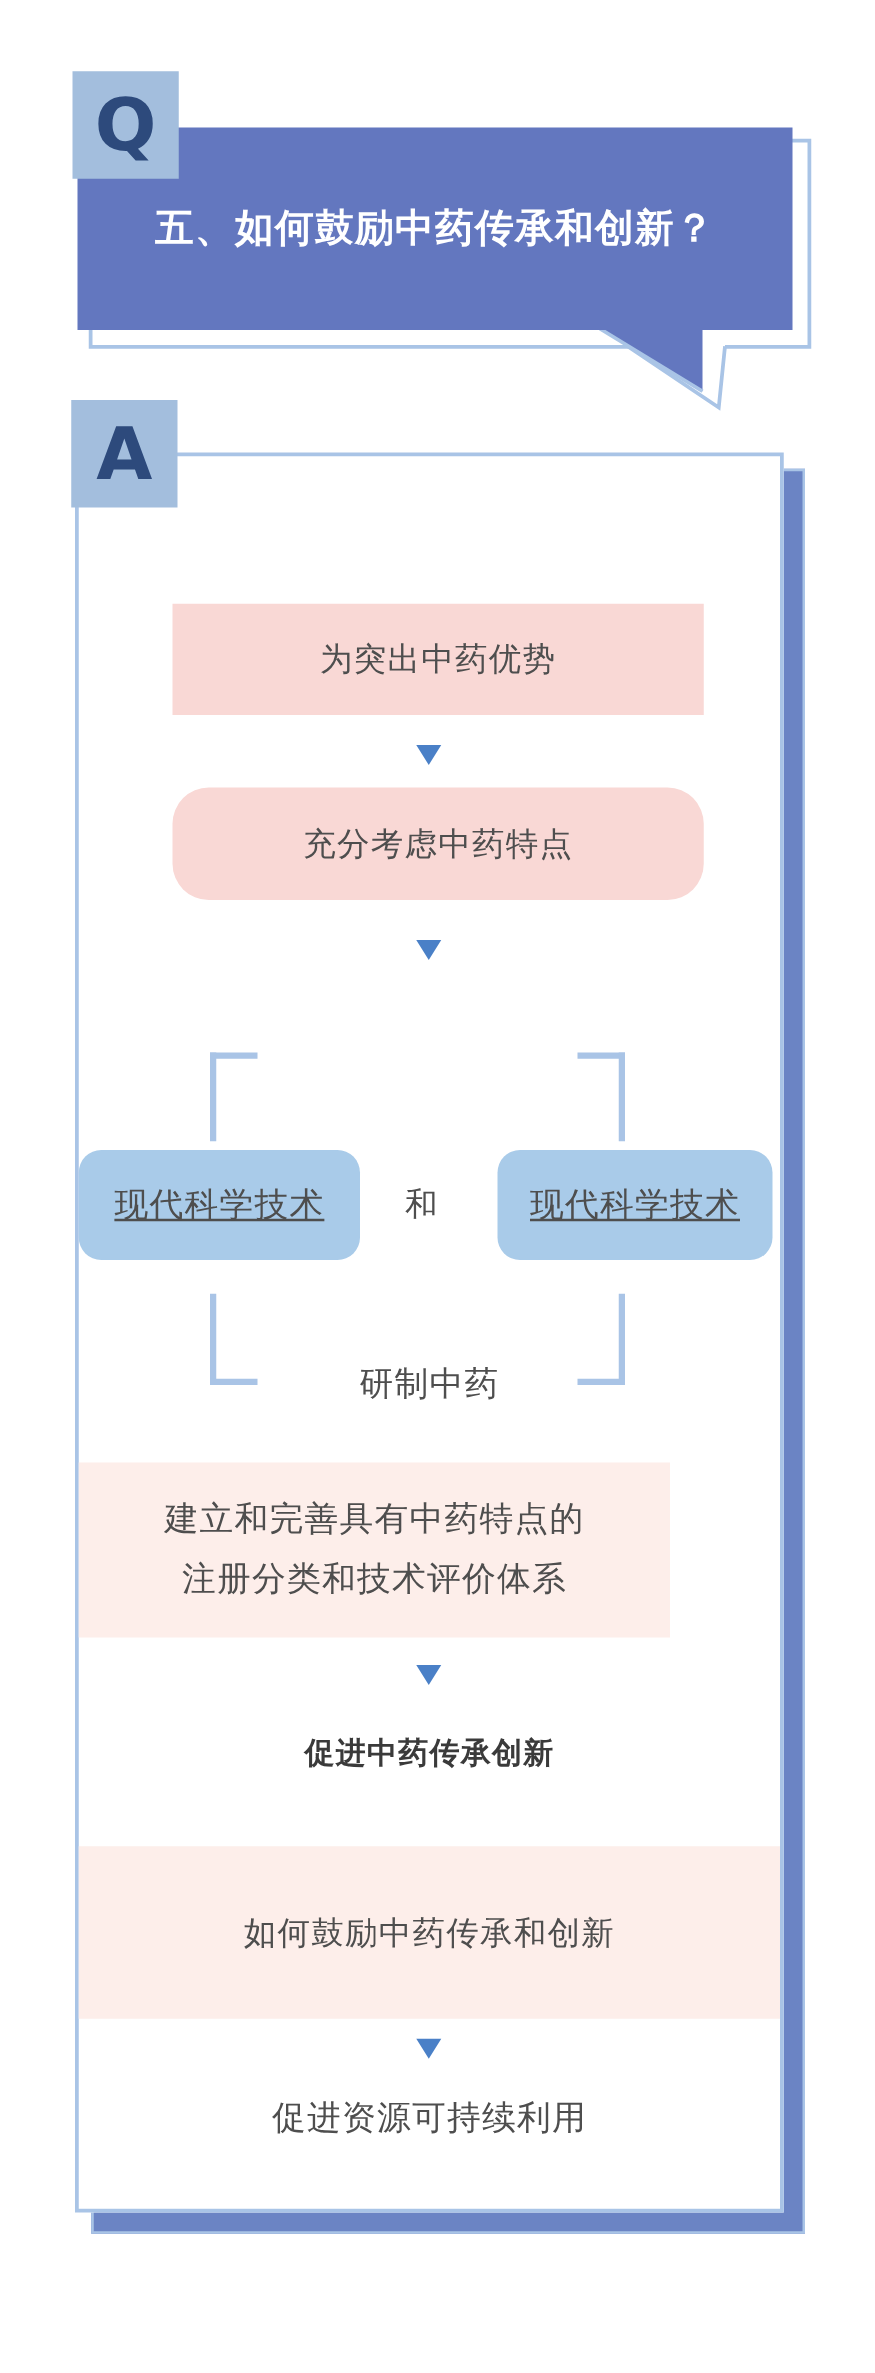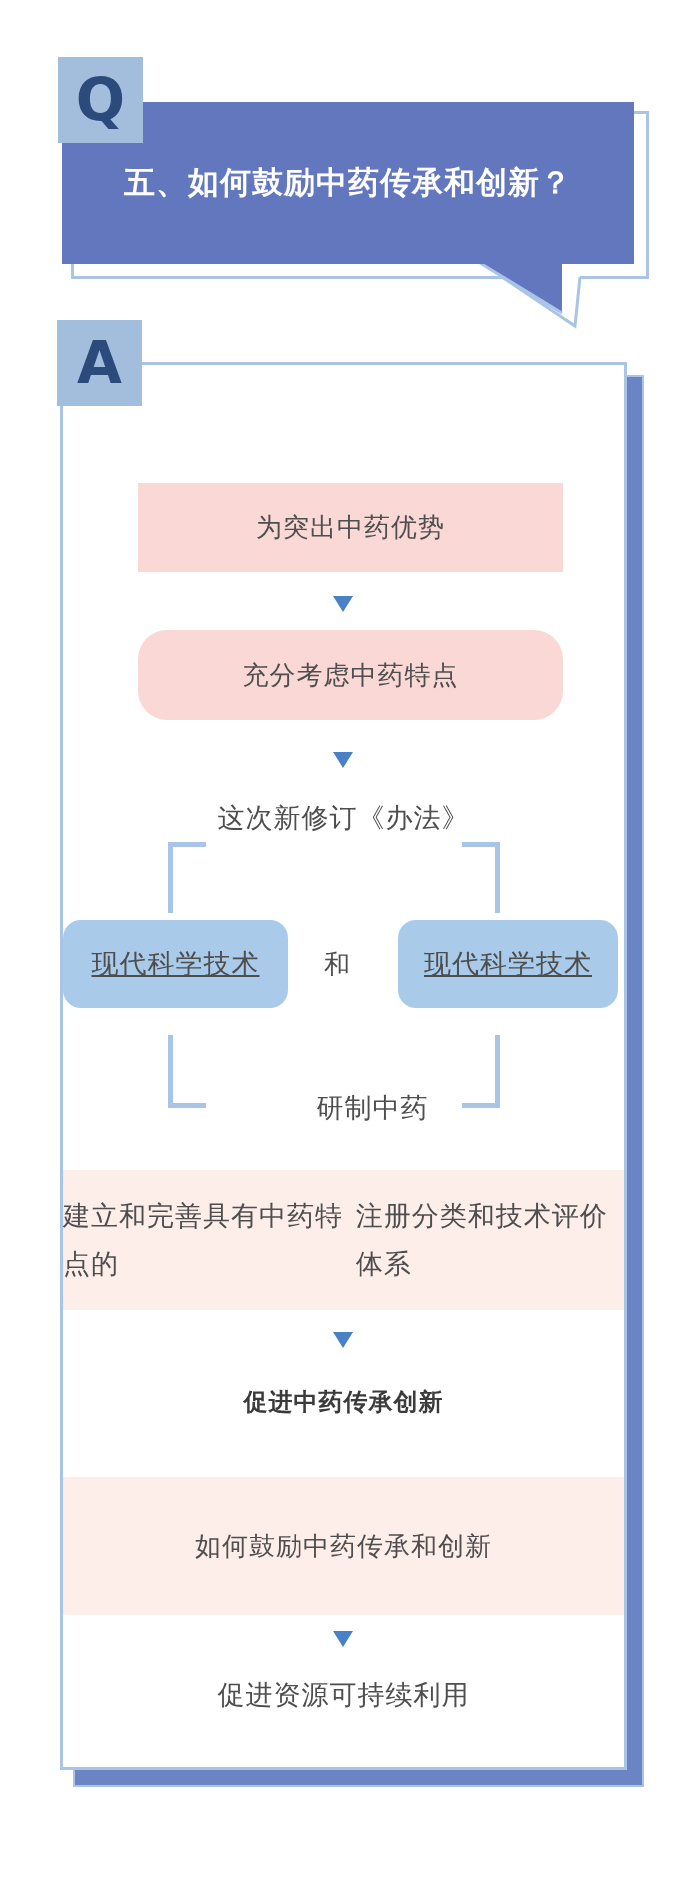--- a/index.html
+++ b/index.html
@@ -41,21 +41,21 @@
   .method-box{position:absolute;top:555px;height:88px;background:var(--method-blue);
               border-radius:18px;display:flex;align-items:center;justify-content:center;
               color:var(--text-dark);font-size:27px;letter-spacing:1px;text-decoration:underline;}
   .method-left{left:0;width:225px;}
   .method-right{left:335px;width:220px;}
   .connector{position:absolute;left:244px;top:579px;width:60px;height:40px;line-height:40px;
              text-align:center;color:var(--text-dark);font-size:26px;}
 
   .bracket{position:absolute;background:var(--outline-blue);}
 
-  .pink3{left:0;top:805px;width:561px;height:140px;flex-direction:row;font-size:27px;line-height:48px;}
+  .pink3{left:0;top:805px;width:473px;height:140px;flex-direction:column;font-size:27px;line-height:48px;}
   .pink4{left:0;top:1112px;width:561px;height:138px;font-size:26px;}
 </style>
 </head>
 <body>
 
 <div class="canvas">
 
   <div class="q-outline"></div>
 
   <svg class="q-tail-svg" viewBox="0 0 210 100">
@@ -76,37 +76,36 @@
   <div class="a-box">
 
     <div class="pink strong" style="left:75px;top:118px;width:425px;height:89px;">为突出中药优势</div>
 
     <div class="arrow-down" style="left:270px;top:231px;"></div>
 
     <div class="pink strong" style="left:75px;top:265px;width:425px;height:90px;border-radius:29px;">充分考虑中药特点</div>
 
     <div class="arrow-down" style="left:270px;top:387px;"></div>
 
-    <div class="flow-text" style="top:433px;">这次新修订《办法》</div>
 
     <div class="bracket" style="left:105px;top:477px;width:38px;height:5px;"></div>
     <div class="bracket" style="left:105px;top:477px;width:5px;height:71px;"></div>
     <div class="bracket" style="left:399px;top:477px;width:38px;height:5px;"></div>
     <div class="bracket" style="left:432px;top:477px;width:5px;height:71px;"></div>
 
     <div class="method-box method-left">现代科学技术</div>
     <div class="connector">和</div>
     <div class="method-box method-right">现代科学技术</div>
 
     <div class="bracket" style="left:105px;top:670px;width:5px;height:73px;"></div>
     <div class="bracket" style="left:105px;top:738px;width:38px;height:5px;"></div>
     <div class="bracket" style="left:432px;top:670px;width:5px;height:73px;"></div>
     <div class="bracket" style="left:399px;top:738px;width:38px;height:5px;"></div>
 
-    <div class="flow-text" style="top:723px;padding-left:29px;">研制中药</div>
+    <div class="flow-text" style="top:723px;">研制中药</div>
 
     <div class="pink pale pink3">
       <div>建立和完善具有中药特点的</div>
       <div>注册分类和技术评价体系</div>
     </div>
 
     <div class="arrow-down" style="left:270px;top:967px;"></div>
 
     <div class="flow-text bold" style="top:1017px;">促进中药传承创新</div>
 

